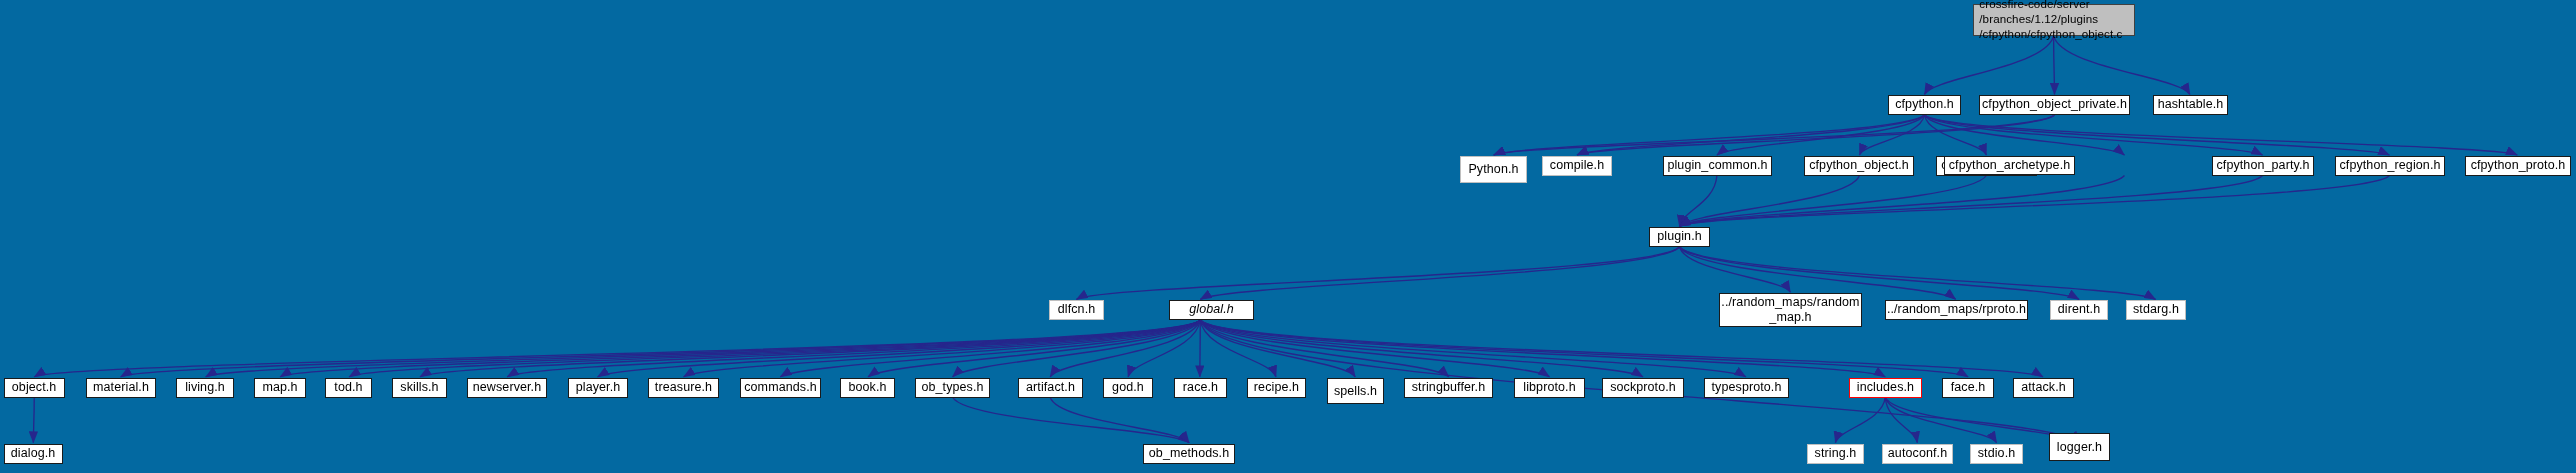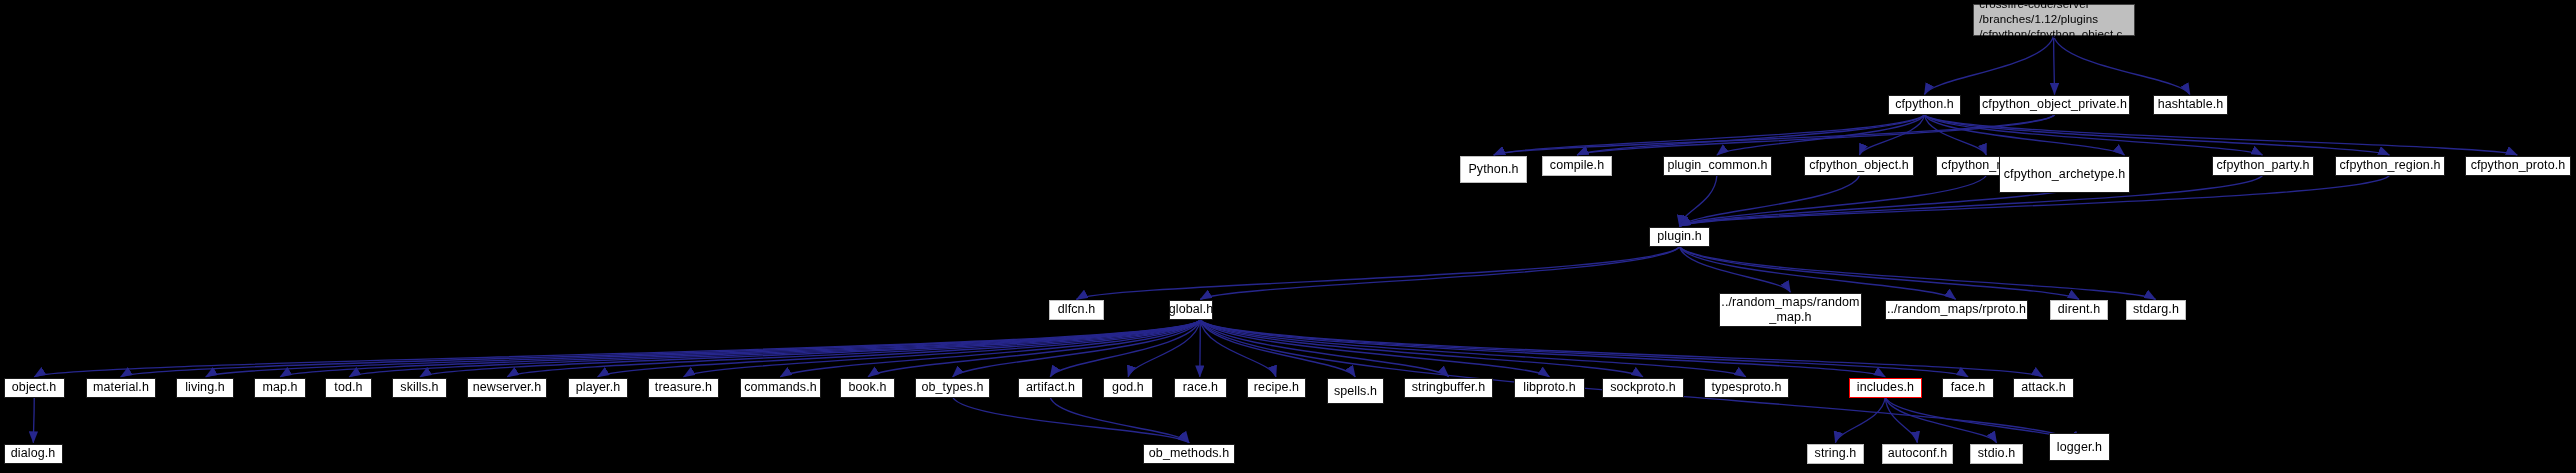--- a/index.html
+++ b/index.html
@@ -1,16 +1,16 @@
 <!DOCTYPE html>
 <html style="font-size:14.3px"><head>
 <meta charset="utf-8">
 <style>
   html,body{margin:0;padding:0;background:#ffffff;}
-  #canvas{position:relative;width:2576px;height:473px;background:#000000;
+  #canvas{position:relative;width:2576px;height:473px;background:#0369a1;
           font-family:"Liberation Sans",sans-serif;overflow:hidden;}
   svg#edges{position:absolute;left:0;top:0;width:2576px;height:473px;}
   .node{position:absolute;box-sizing:border-box;display:flex;align-items:center;
         justify-content:center;text-align:center;background:#ffffff;
         font-size:12.5px;color:#000000;line-height:1.18;letter-spacing:0.1px;
         white-space:pre-line;}
   .node.solid{border:1.2px solid #1a1a1a;}
   .node.faint{border:1.2px solid #bfbfbf;}
   .node.hot{border:1.4px solid #ff0000;background:#ffffff;}
   .node.root{border:1.4px solid #404040;background:#bfbfbf;
@@ -93,27 +93,27 @@
 /branches/1.12/plugins
 /cfpython/cfpython_object.c</div>
       <div class="node solid" style="left: 1888px; top: 95px; width: 73px; height: 19.6px;">cfpython.h</div>
       <div class="node solid" style="left: 1979px; top: 95px; width: 151px; height: 19.6px;">cfpython_object_private.h</div>
       <div class="node solid" style="left: 2153px; top: 95px; width: 75px; height: 19.6px;">hashtable.h</div>
       <div class="node faint" style="left: 1460px; top: 156px; width: 67px; height: 27px;">Python.h</div>
       <div class="node faint" style="left: 1542px; top: 156px; width: 70px; height: 19.6px;">compile.h</div>
       <div class="node solid" style="left: 1663px; top: 156px; width: 109px; height: 19.6px;">plugin_common.h</div>
       <div class="node solid" style="left: 1804px; top: 156px; width: 110px; height: 19.6px;">cfpython_object.h</div>
       <div class="node solid" style="left: 1936px; top: 156px; width: 101px; height: 19.6px;">cfpython_map.h</div>
-      <div class="node solid" style="left: 1999px; top: 156px; width: 131px; height: 37px;">cfpython_archetype.h</div>
+      <div class="node solid" style="left: 1944px; top: 156px; width: 131px; height: 19px;">cfpython_archetype.h</div>
       <div class="node solid" style="left: 2212px; top: 156px; width: 102px; height: 19.6px;">cfpython_party.h</div>
       <div class="node solid" style="left: 2335px; top: 156px; width: 110px; height: 19.6px;">cfpython_region.h</div>
       <div class="node solid" style="left: 2465px; top: 156px; width: 106px; height: 19.6px;">cfpython_proto.h</div>
       <div class="node solid" style="left: 1649px; top: 227px; width: 61px; height: 19.6px;">plugin.h</div>
       <div class="node faint" style="left: 1049px; top: 300px; width: 55px; height: 19.6px;">dlfcn.h</div>
-      <div class="node solid" style="left: 1169px; top: 300px; width: 44px; height: 19.6px;">global.h</div>
+      <div class="node solid" style="left: 1169px; top: 300px; width: 85px; height: 19.6px; font-style: italic;">global.h</div>
       <div class="node solid" style="left: 1719px; top: 293px; width: 143px; height: 34px;">../random_maps/random
 _map.h</div>
       <div class="node solid" style="left: 1885px; top: 300px; width: 143px; height: 19.6px;">../random_maps/rproto.h</div>
       <div class="node faint" style="left: 2050px; top: 300px; width: 58px; height: 19.6px;">dirent.h</div>
       <div class="node faint" style="left: 2126px; top: 300px; width: 60px; height: 19.6px;">stdarg.h</div>
       <div class="node solid" style="left: 3.6px; top: 378px; width: 61px; height: 19.6px;">object.h</div>
       <div class="node solid" style="left: 86px; top: 378px; width: 70px; height: 19.6px;">material.h</div>
       <div class="node solid" style="left: 176px; top: 378px; width: 58px; height: 19.6px;">living.h</div>
       <div class="node solid" style="left: 254px; top: 378px; width: 52px; height: 19.6px;">map.h</div>
       <div class="node solid" style="left: 325px; top: 378px; width: 47px; height: 19.6px;">tod.h</div>

